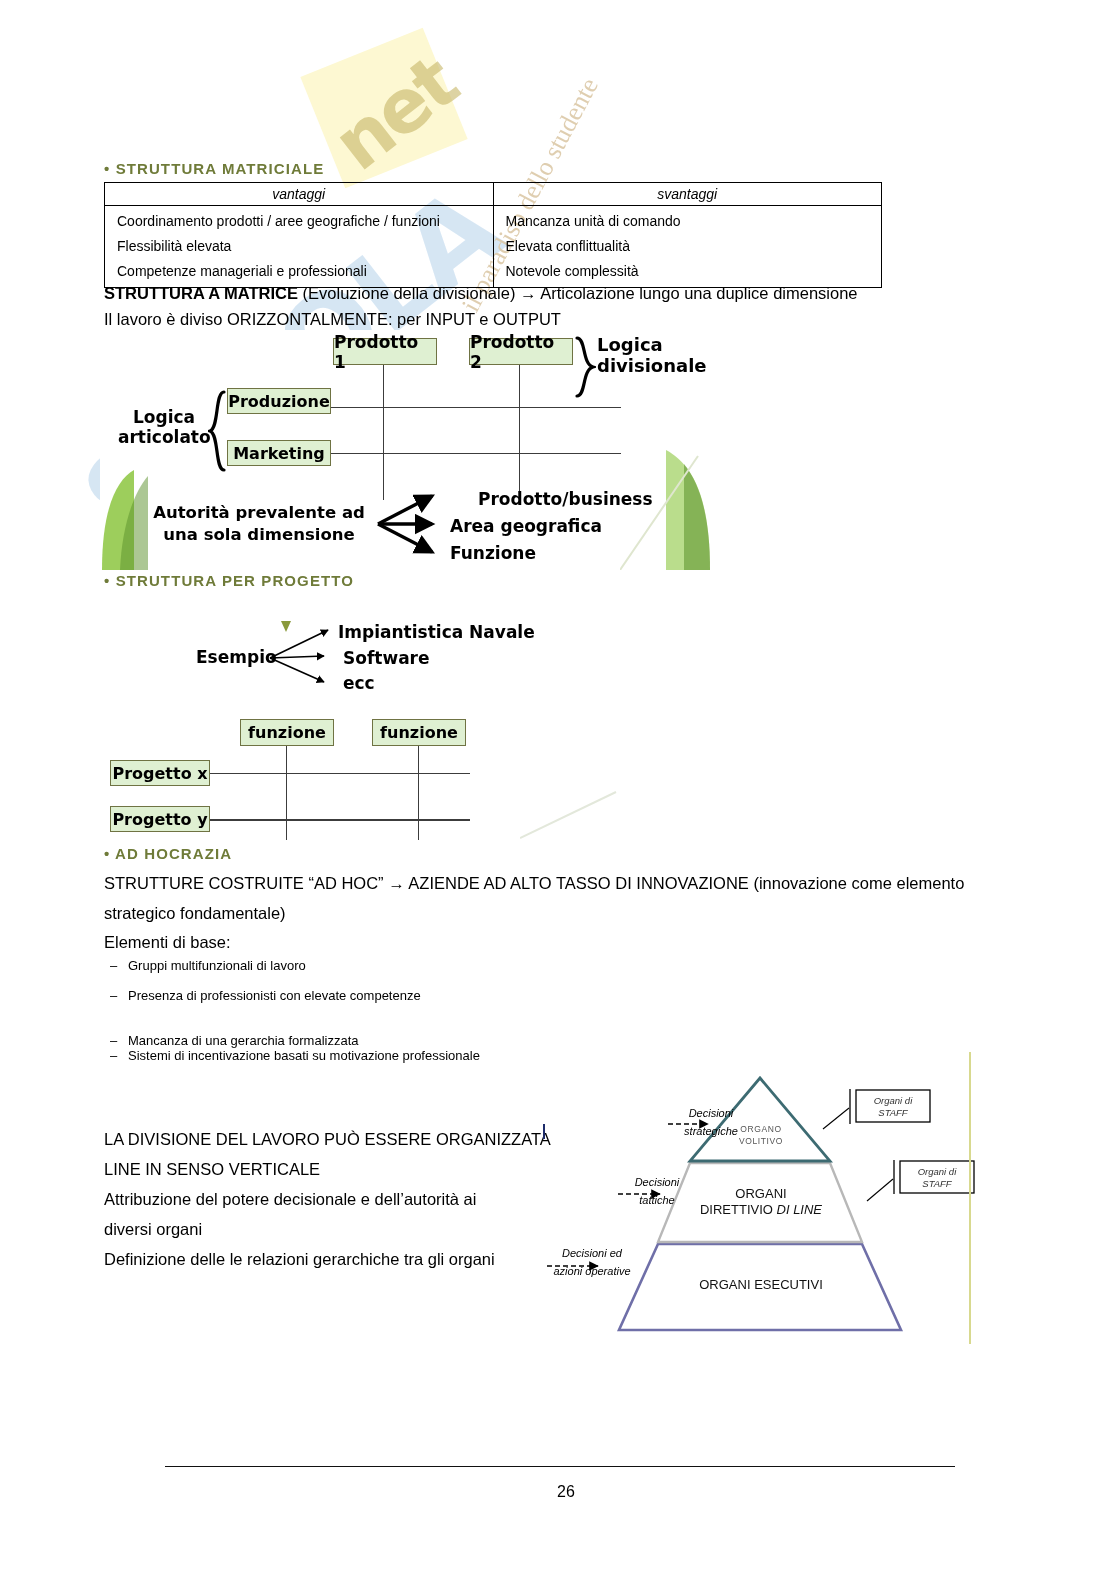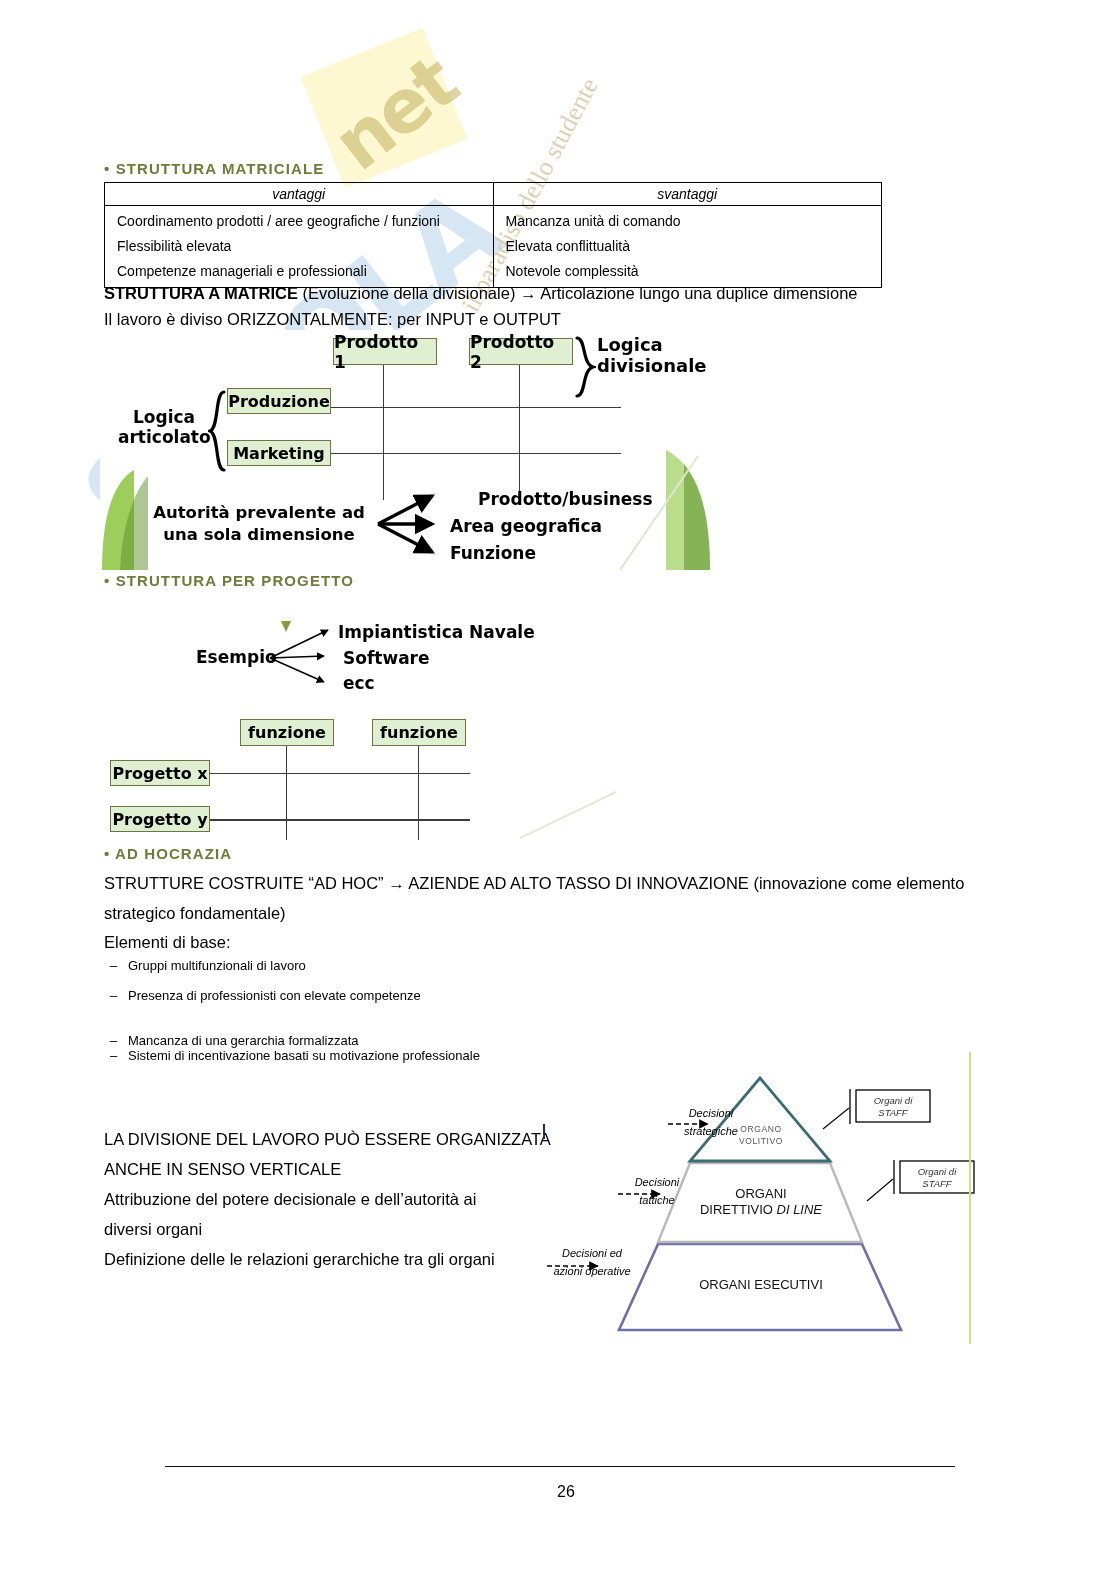--- a/index.html
+++ b/index.html
@@ -281,21 +281,21 @@
   </div>
   <div class="dash-item" style="left:110px;top:1033px;">
     <span class="d">–</span><span>Mancanza di una gerarchia formalizzata</span>
   </div>
   <div class="dash-item" style="left:110px;top:1048px;">
     <span class="d">–</span><span>Sistemi di incentivazione basati su motivazione professionale</span>
   </div>
 
   <div class="body-text" style="left:104px;top:1124px;width:460px;line-height:30px;">
     <div>LA DIVISIONE DEL LAVORO PUÒ ESSERE ORGANIZZATA</div>
-    <div>ANCHE IN SENSO VERTICALE</div>
+    <div>LINE IN SENSO VERTICALE</div>
     <div>Attribuzione del potere decisionale e dell’autorità ai</div>
     <div>diversi organi</div>
     <div>Definizione delle le relazioni gerarchiche tra gli organi</div>
   </div>
   <div class="stray-bar"></div>
 
   <div class="pyr">
     <div class="pyr-border-r"></div>
     <svg width="440" height="300">
       <defs>

